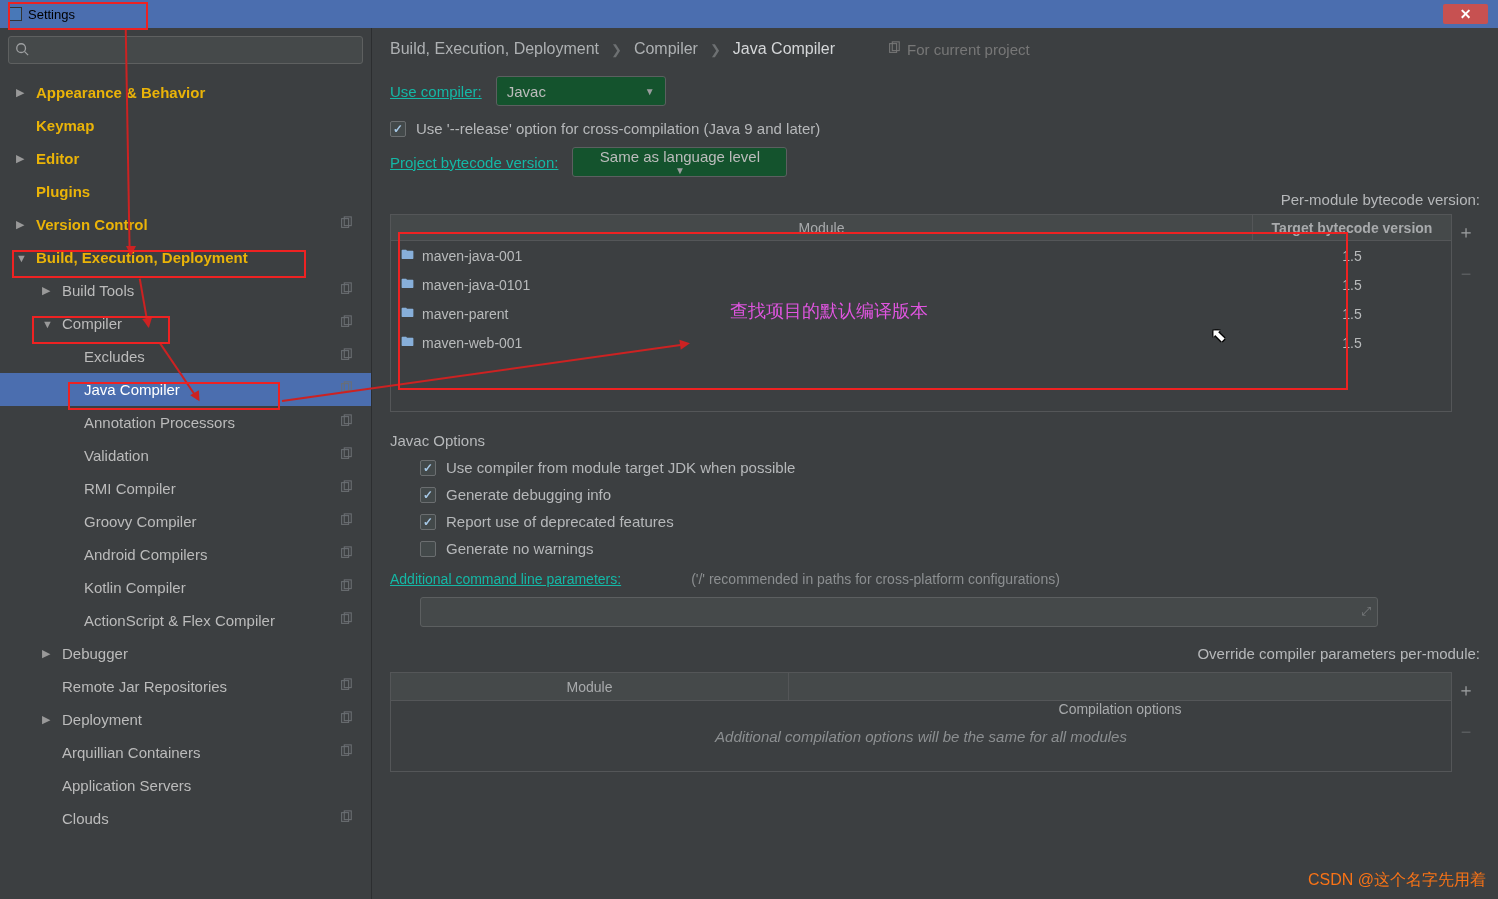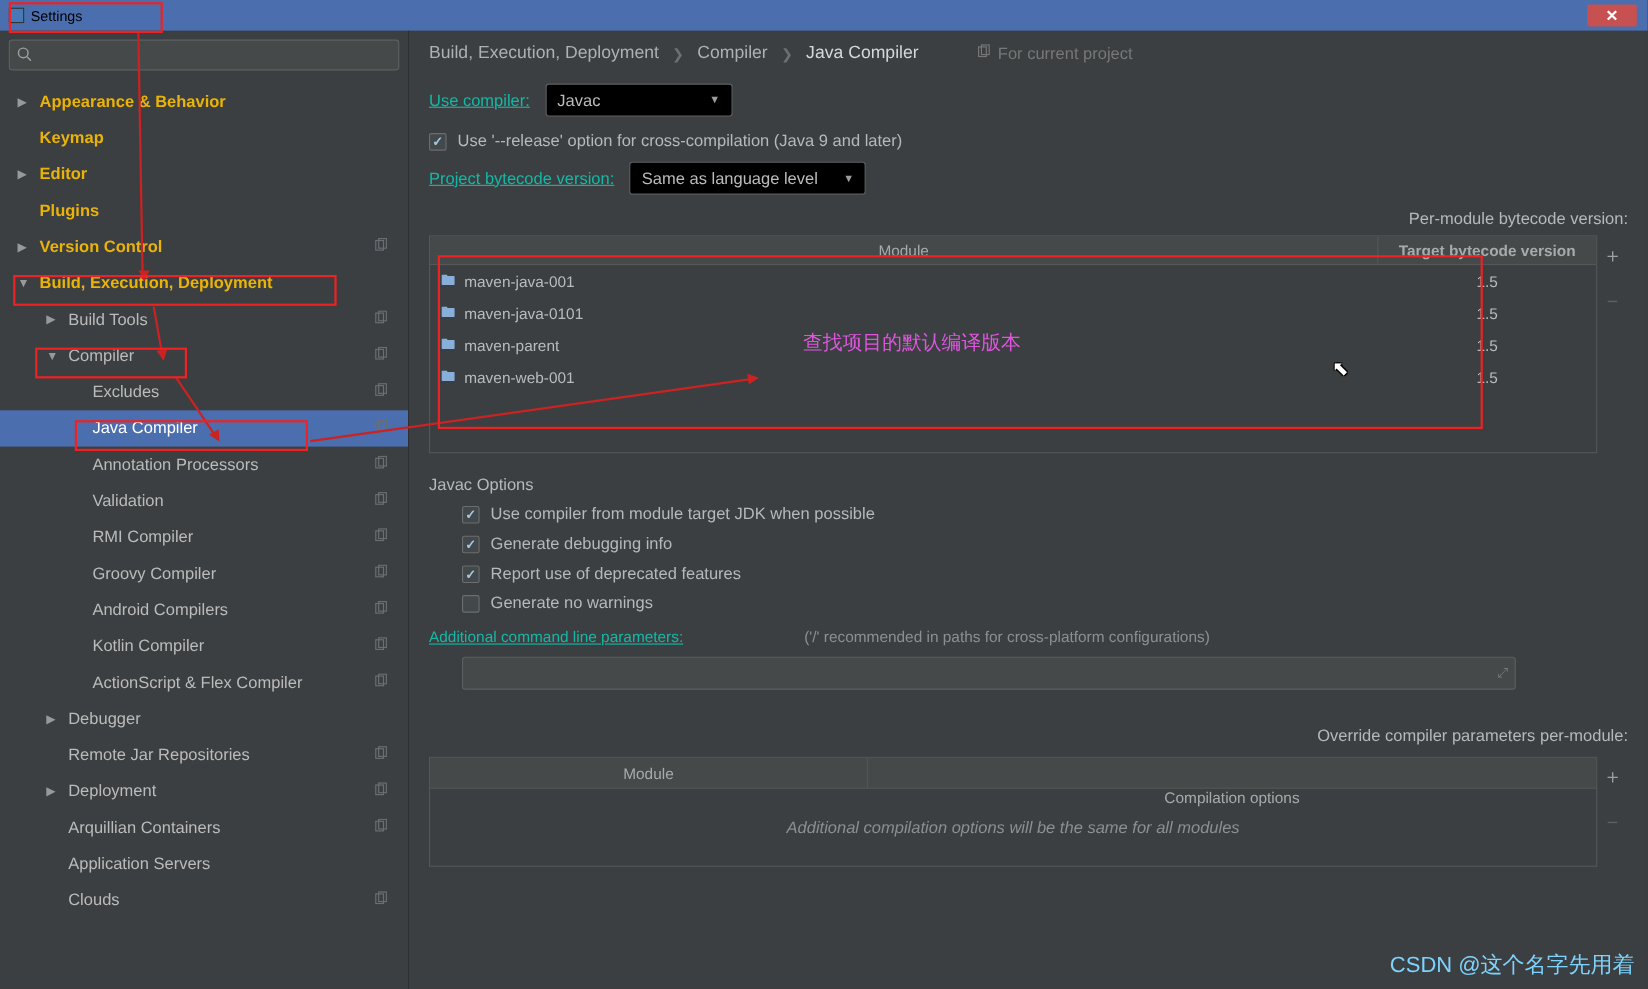--- a/index.html
+++ b/index.html
@@ -33,23 +33,23 @@
 
   .main { flex:1; background:#3c3f41; padding:12px 18px; overflow:auto; position:relative; }
   .breadcrumb { display:flex; align-items:center; gap:12px; font-size:16px; color:#aeb1b3; margin-bottom:18px; }
   .breadcrumb .bc-item { color:#aeb1b3; }
   .breadcrumb .bc-item.last { color:#d5d7d9; font-weight:500; }
   .breadcrumb .sep { color:#6d7072; font-size:13px; }
   .breadcrumb-note { display:flex; align-items:center; gap:6px; color:#777; margin-left:40px; font-size:15px; }
 
   .row { display:flex; align-items:center; margin:6px 0 14px; gap:14px; font-size:15px; }
   .label { color:#14b8a6;text-decoration:underline; }
-  .select { background:#000000; border:1px solid #5c5f60; border-radius:3px; height:30px; min-width:170px; display:flex; align-items:center; justify-content:space-between; padding:0 10px; color:#bcbcbc; }
+  .select { background:#14532d; border:1px solid #5c5f60; border-radius:3px; height:30px; min-width:170px; display:flex; align-items:center; justify-content:space-between; padding:0 10px; color:#bcbcbc; }
   .select .caret { color:#9a9c9e; font-size:10px; }
-  .select.wide { min-width:215px; }
+  .select.wide { min-width:215px;flex-direction:column; }
 
   .checkbox-row { display:flex; align-items:center; gap:10px; margin:10px 0; font-size:15px; color:#b6b8ba; }
   .cb { width:16px; height:16px; border:1px solid #6b6e70; border-radius:2px; display:flex; align-items:center; justify-content:center; background:#43494a; }
   .cb.checked::after { content:"✓"; color:#a6c8e6; font-size:12px; font-weight:bold; }
 
   .section-label { color:#b6b8ba; font-size:15px; margin-top:12px; margin-bottom:6px;text-align:right; }
 
   .table-wrap { display:flex; margin-top:6px; }
   .table { flex:1; background:#3c3f41; border:1px solid #545658; }
   .table-header { display:flex; background:#45494a; border-bottom:1px solid #545658; height:26px; font-size:14px; color:#a8aaac; }
@@ -82,21 +82,21 @@
 
   
   .hlbox { position:absolute; border:2px solid #e22; pointer-events:none; z-index:50; }
 
   .annotation-pink { position:absolute; color:#e055e0; font-size:18px; font-weight:500; z-index:40; pointer-events:none; }
   .arrow-line { position:absolute; background:#c22; height:1.5px; transform-origin:left center; z-index:40; pointer-events:none; }
   .arrow-head { position:absolute; width:0;height:0; border-left:10px solid #c22; border-top:5px solid transparent; border-bottom:5px solid transparent; z-index:41; pointer-events:none; }
 
   .cursor-overlay { position:absolute; z-index:60; pointer-events:none; font-size:18px; color:#fff; text-shadow: -1px -1px 0 #000, 1px -1px 0 #000, -1px 1px 0 #000, 1px 1px 0 #000; }
 
-  .watermark { position:absolute; right:12px; bottom:8px; color:#7dd3fc; font-size:20px; z-index:70; }
+  .watermark { position:absolute; right:12px; bottom:8px; color:#f97316; font-size:16px; z-index:70; }
 </style>
 </head>
 <body>
 
 <div class="titlebar">
   <div class="titlebar-left">
     <span class="title-icon"></span>
     <span>Settings</span>
   </div>
   <div class="titlebar-right">
@@ -376,27 +376,27 @@
           <span>Report use of deprecated features</span>
         </div>
       <div class="checkbox-row">
           <span class="cb"></span>
           <span>Generate no warnings</span>
         </div>
     </div>
 
     <div class="cmdline-row">
       <span class="label">Additional command line parameters:</span>
-      <span class="hint" style="margin-left:90px;">('/' recommended in paths for cross-platform configurations)</span>
+      <span class="hint" style="margin-left:50px;">('/' recommended in paths for cross-platform configurations)</span>
     </div>
     <div class="cmdline-input">
       <span class="expand-icon">⤢</span>
     </div>
 
-    <div class="section-label" style="margin-top:34px;">Override compiler parameters per-module:</div>
+    <div class="section-label" style="margin-top:18px;">Override compiler parameters per-module:</div>
     <div class="override-table-wrap">
       <div class="override-table">
         <div class="override-header">
           <div class="oth mod">Module</div>
           <div class="oth opt">Compilation options</div>
         </div>
         <div class="override-body">Additional compilation options will be the same for all modules</div>
       </div>
       <div class="table-side">
         <span>＋</span>

